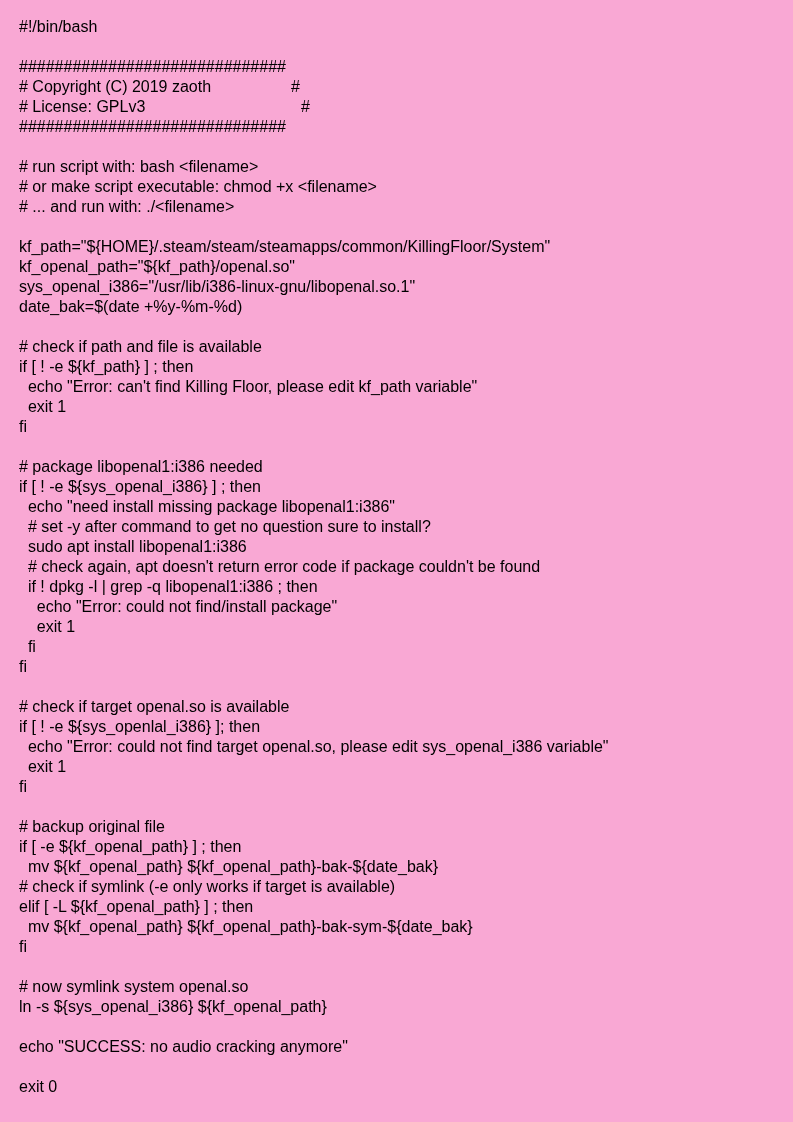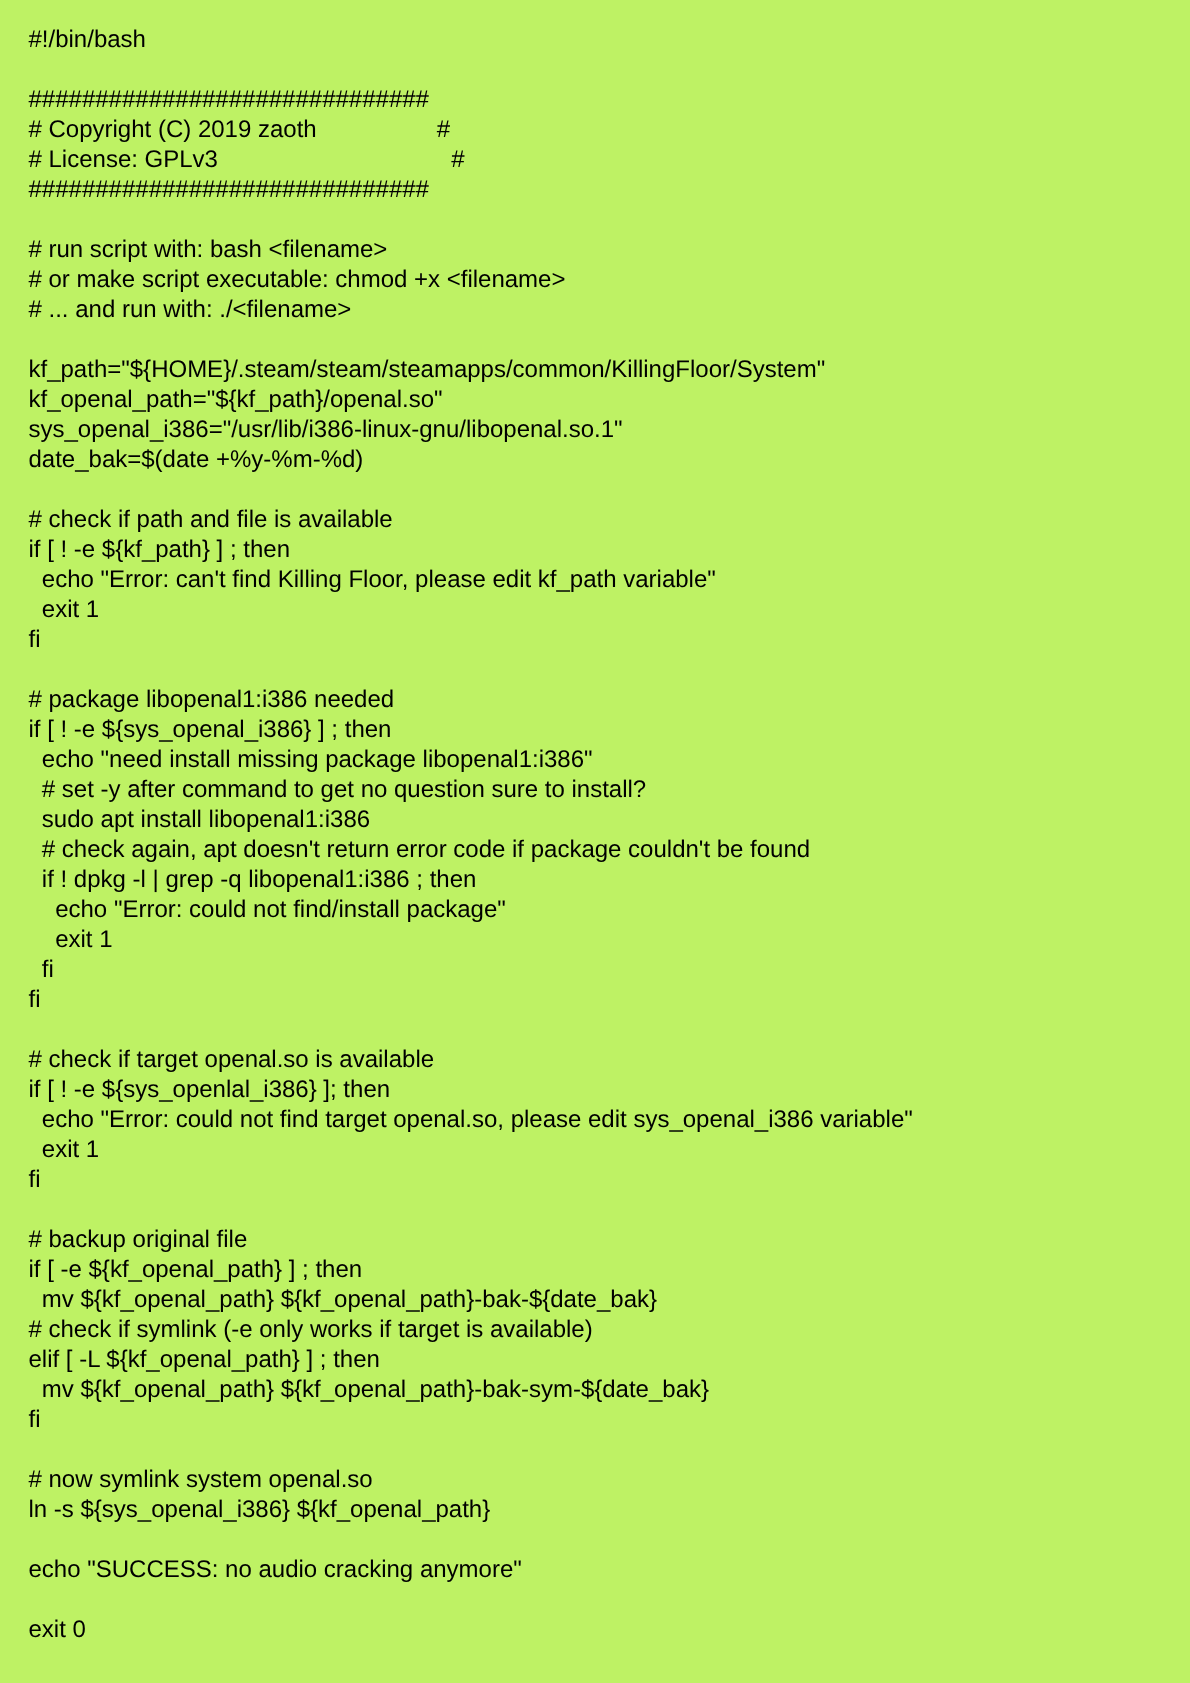--- a/index.html
+++ b/index.html
@@ -8,21 +8,21 @@
     background: #ffffff;
   }
   body {
     width: 793px;
     height: 1122px;
     overflow: hidden;
   }
   .page {
     width: 793px;
     height: 1122px;
-    background: #bef264;
+    background: #f9a8d4;
     box-sizing: border-box;
     padding: 17px 0 0 19px;
   }
   pre.script {
     margin: 0;
     padding: 0;
     font-family: "Liberation Sans", sans-serif;
     font-size: 16px;
     line-height: 20px;
     color: #000000;

